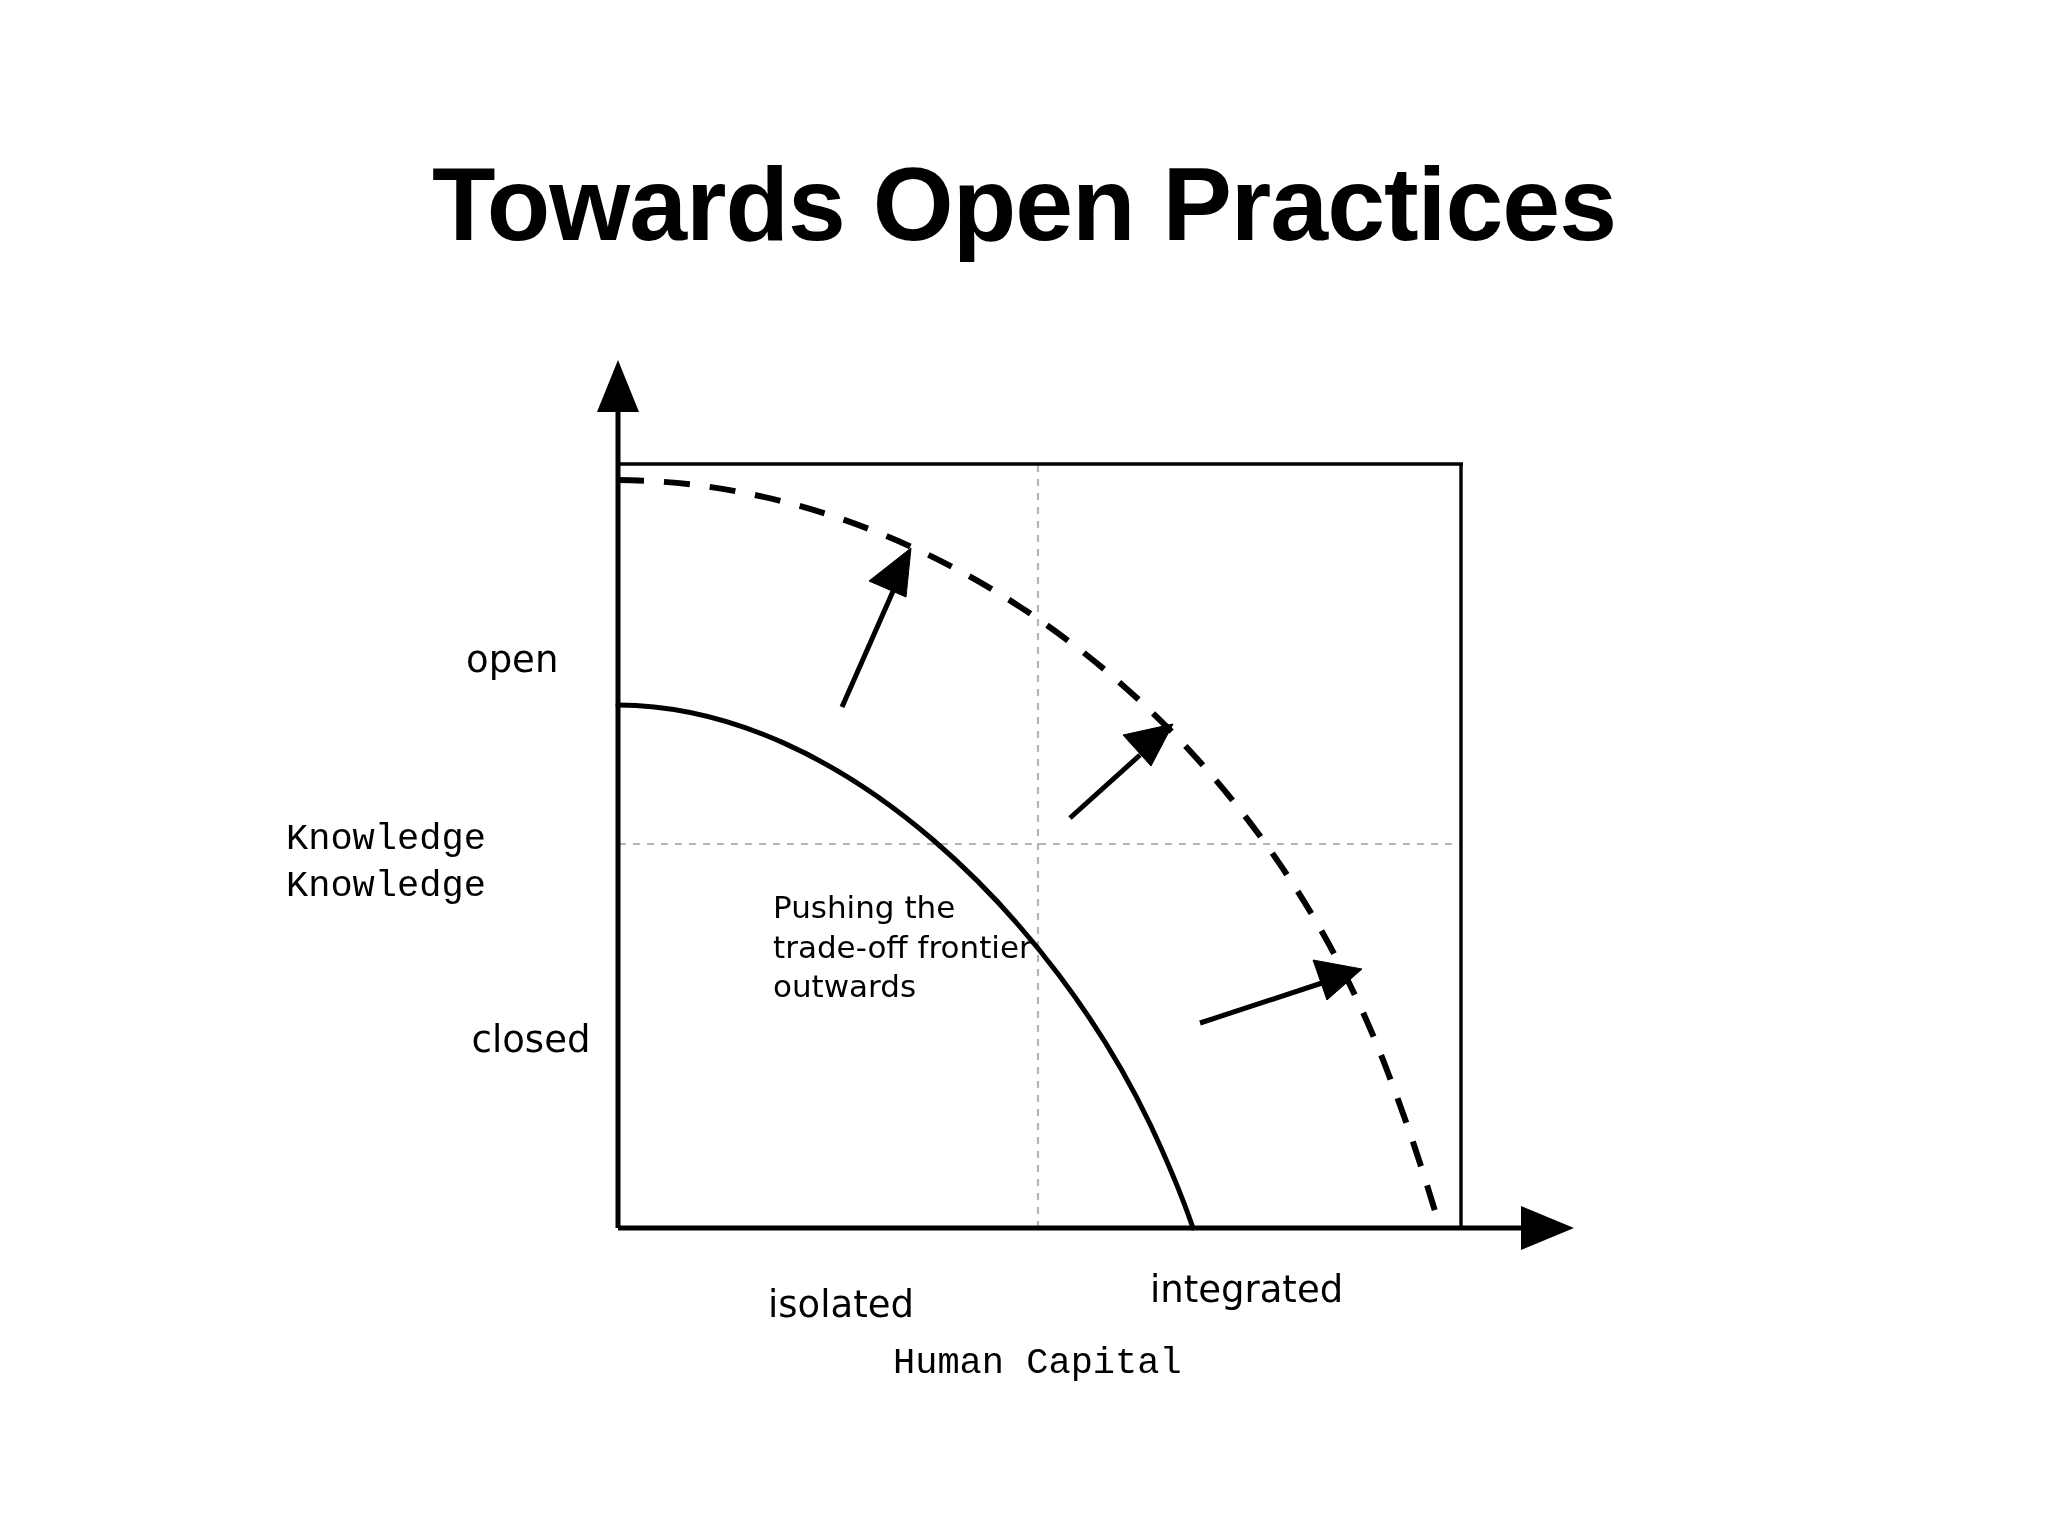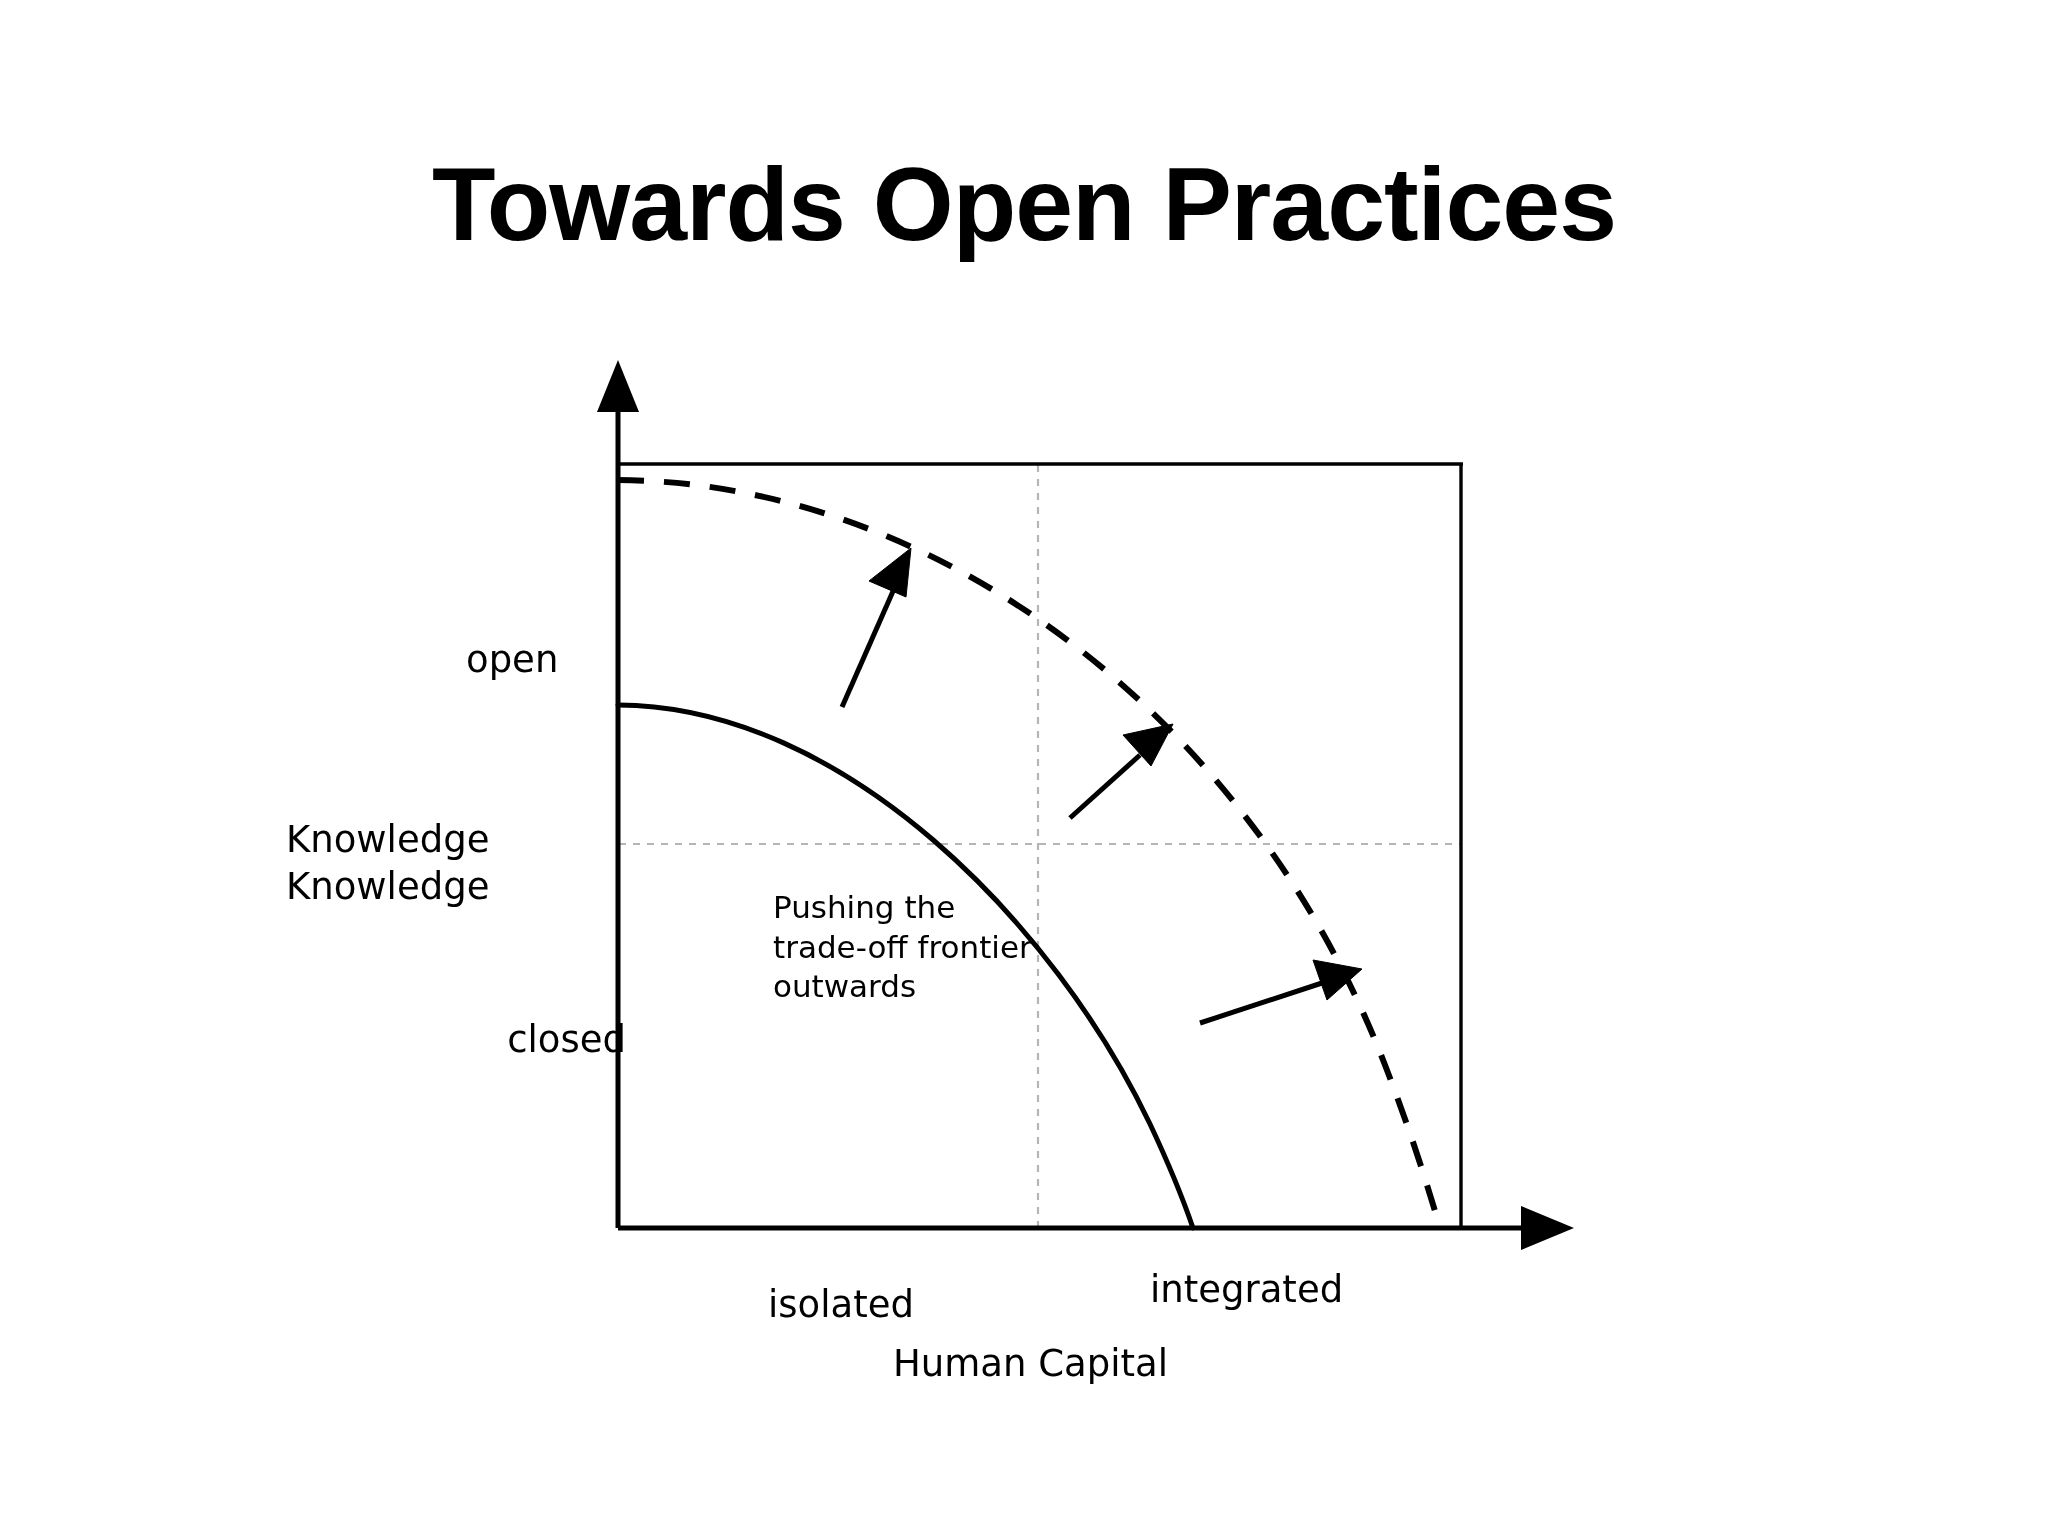--- a/index.html
+++ b/index.html
@@ -26,26 +26,26 @@
 
   
   .lbl{
     position:absolute;
     font-family:"DejaVu Sans", sans-serif;
     color:#000;
     white-space:pre;
     line-height:1.28;
   }
   .axis-tick{font-size:37px;}
-  .axis-name{font-size:37px;}
+  .axis-name{font-size:37px;font-family:Liberation Mono, monospace;}
   .annot{font-size:31px;}
 
   #label-open       {left:466px; top:636px;  width:160px; }
   #label-knowledge  {left:286px; top:816px;  width:340px; text-align:left;}
-  #label-closed     {left:436px; top:1016px; width:190px; text-align:right;}
+  #label-closed     {left:436px; top:1016px; width:190px; text-align:center;}
   #label-isolated   {left:768px; top:1281px;}
   #label-integrated {left:1150px;top:1266px;}
   #label-human      {left:893px; top:1340px;}
   #label-newways    {left:1244px;top:1523px;}
   #label-pushing    {left:773px; top:1748px;}
 </style>
 </head>
 <body>
 
 <div id="slide">

